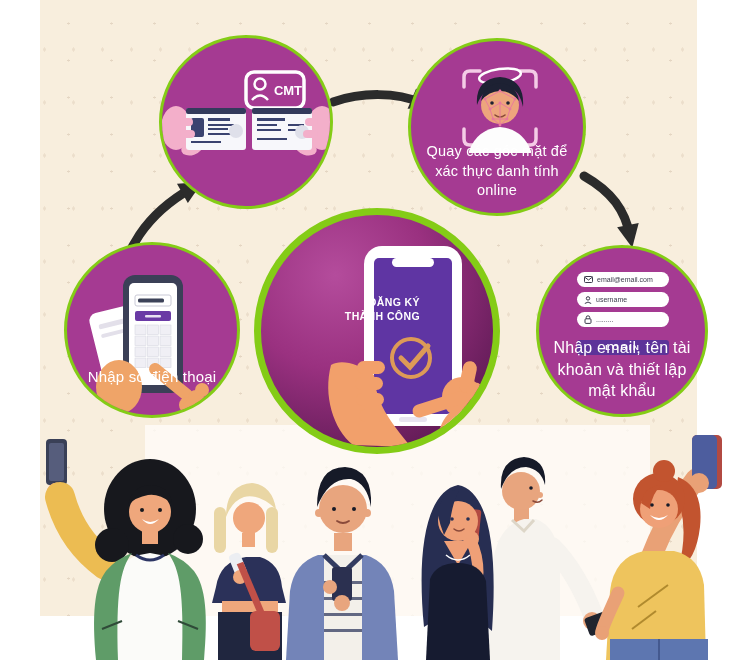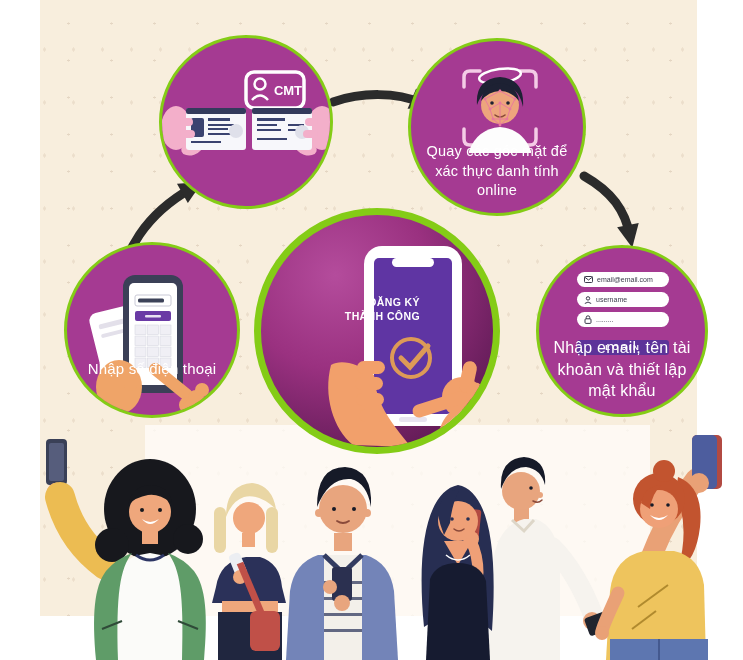--- a/index.html
+++ b/index.html
@@ -113,21 +113,21 @@
       <g fill="#efa468">
         <ellipse cx="52" cy="142" rx="23" ry="27"></ellipse>
         <rect x="57" y="126" width="13" height="20" rx="6"></rect>
         <path d="M120,150 L88,124" stroke="#efa468" stroke-width="12" stroke-linecap="round"></path>
         <circle cx="120" cy="160" r="8"></circle>
           <circle cx="129" cy="153" r="8"></circle>
           <circle cx="135" cy="145" r="7"></circle>
         <path d="M112,176 C112,160 120,152 132,150 L156,176 Z"></path>
       </g>
     </svg>
-    <div class="step-label" style="bottom:36px;width:140px;text-align:center;">Nhập số điện thoại</div>
+    <div class="step-label" style="bottom:28px;width:140px;text-align:center;">Nhập số điện thoại</div>
   </div>
 
   <div class="circle c-id">
     <svg class="art" width="174" height="174" viewBox="0 0 174 174">
       <g>
         <rect x="84" y="34" width="58" height="36" rx="8" fill="none" stroke="#ffffff" stroke-width="3.5"></rect>
         <circle cx="98" cy="46" r="5.5" fill="none" stroke="#ffffff" stroke-width="2.5"></circle>
         <path d="M90,62 Q98,53 106,62" fill="none" stroke="#ffffff" stroke-width="2.5"></path>
         <text x="126" y="57" text-anchor="middle" font-size="13" font-weight="bold" fill="#ffffff" font-family="Liberation Sans, sans-serif">CMT</text>
       </g>

